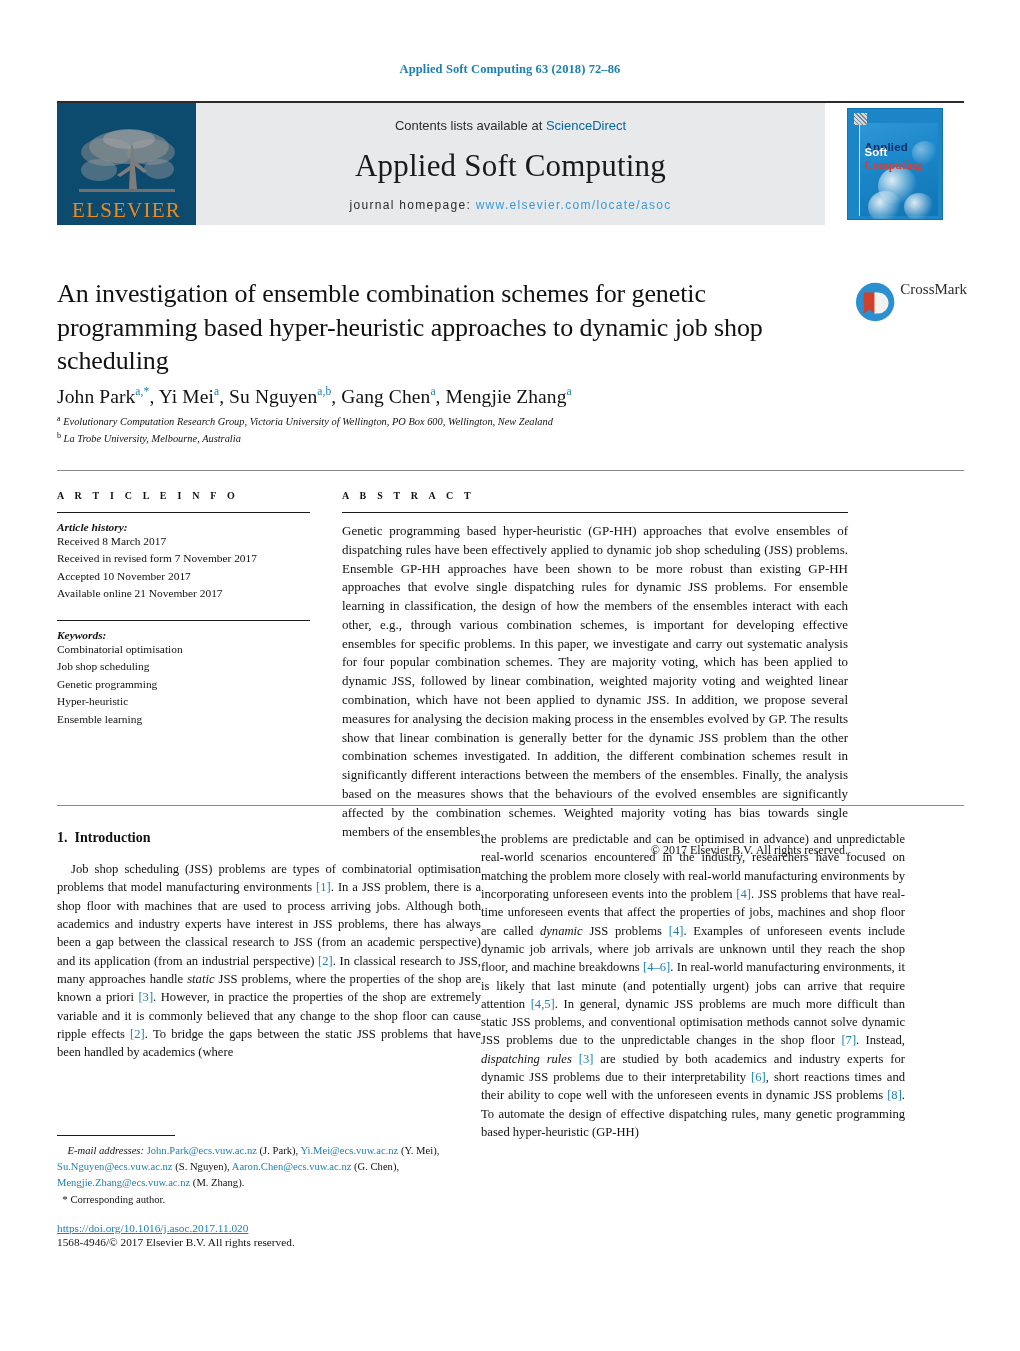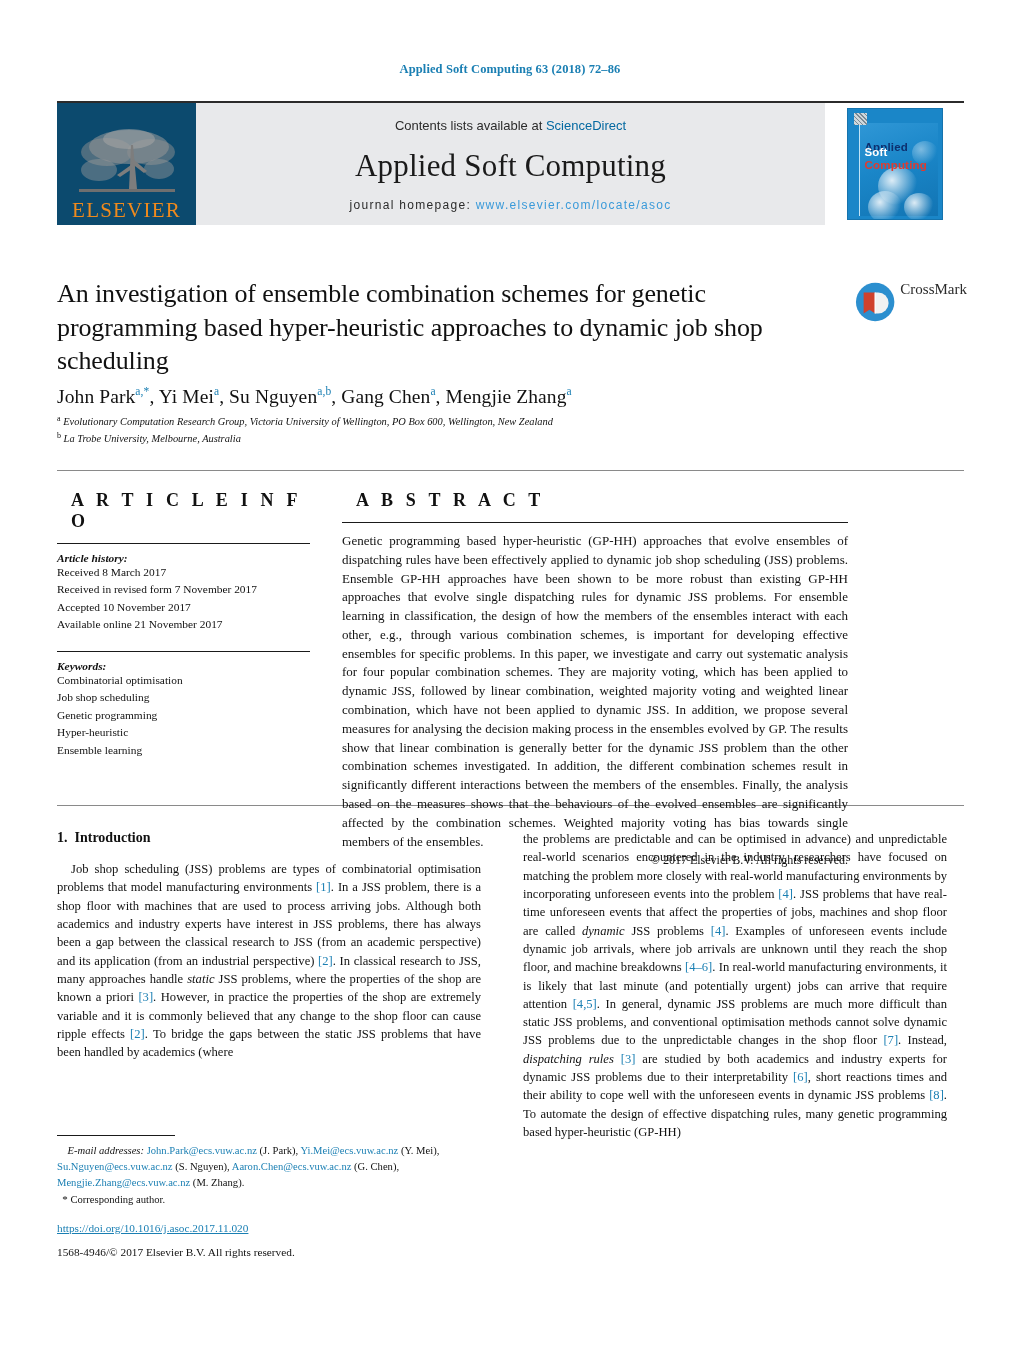--- a/index.html
+++ b/index.html
@@ -141,21 +141,21 @@
     position: absolute;
     left: 17px;
     font-family: "Liberation Sans", sans-serif;
     font-weight: bold;
     font-size: 11.5px;
     line-height: 1.18;
     letter-spacing: 0.2px;
   }
   .cv1 { top: 32px; color: #0d2f6e; }
   .cv2 { top: 37px; color: #ffffff; }
-  .cv3 { top: 50px; color: #e23b2e; }
+  .cv3 { top: 50px; color: #e23b2e; font-family: Liberation Serif, serif; }
 
   
   .title-block {
     position: absolute;
     left: 57px;
     top: 277px;
     width: 790px;
   }
   .paper-title {
     font-family: "Liberation Serif", serif;
@@ -211,25 +211,24 @@
   
   .rule-thin {
     position: absolute;
     background: #8a8a8a;
     height: 1px;
   }
 
   
   .sec-head {
     font-family: "Liberation Serif", serif;
-    font-size: 18px;
+    font-size: 10px;
     font-weight: bold;
     letter-spacing: 4.2px;
     color: #111;
-    margin-left: 14px;
   }
   .info-col {
     position: absolute;
     left: 57px;
     top: 490px;
     width: 253px;
   }
   .info-rule {
     border-top: 1.6px solid #1a1a1a;
     margin: 11px 0 8px 0;
@@ -273,21 +272,20 @@
     color: #111;
   }
 
   
   .body-cols {
     position: absolute;
     left: 57px;
     top: 830px;
     width: 890px;
     display: flex;
-    gap: 42px;
   }
   .col { width: 424px; }
   .sec-title {
     font-family: "Liberation Serif", serif;
     font-weight: bold;
     font-size: 14px;
     margin: 0 0 14px 0;
     color: #111;
   }
   .para {
@@ -335,21 +333,21 @@
     font-family: "Liberation Serif", serif;
     font-size: 11.3px;
     color: #1a7fb3;
     text-decoration: underline;
     display: block;
   }
   .issn-line {
     font-family: "Liberation Serif", serif;
     font-size: 11.3px;
     color: #111;
-    margin-top: 12px;
+    margin-top: 2px;
   }
 </style>
 </head>
 <body>
 
 <div class="page">
 
   <div class="running-head">Applied Soft Computing 63 (2018) 72–86</div>
 
   <div class="masthead">

